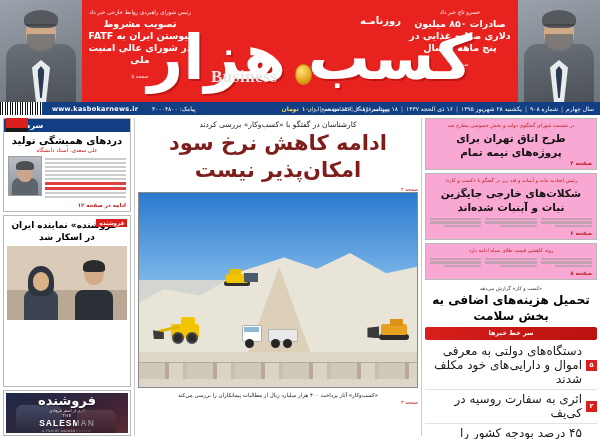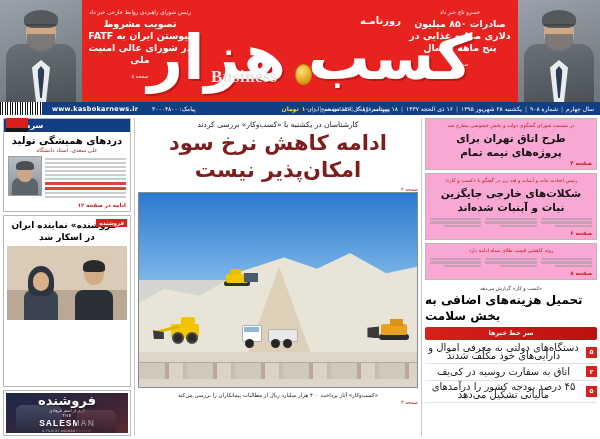--- a/index.html
+++ b/index.html
@@ -97,31 +97,31 @@
   .nb-kicker { font-size: 5px; color: #c0201c; text-align: center; line-height: 7px; }
   .nb-title { font-size: 10.5px; font-weight: bold; text-align: center; line-height: 14px; margin: 2px 0 1px; color:#111; }
   .nb-cols { display: flex; gap: 4px; direction: rtl; margin-top: 2px; }
   .nb-cols .c { flex: 1; }
   .nb-line { height: 2.2px; background: #9a9a9a; margin: 1.6px 0; opacity: .55; }
   .nb-line.s { width: 72%; }
   .nb-page { font-size: 5.5px; color: #c0201c; font-weight: bold; margin-top: 1px; }
 
   
   .list-kicker { font-size: 5px; text-align: center; color: #333; margin-top: 2px; }
-  .list-title { font-size: 12px; font-weight: bold; text-align: left; line-height: 16px; margin: 1px 0 3px; }
+  .list-title { font-size: 12px; font-weight: bold; text-align: center; line-height: 16px; margin: 1px 0 3px; }
   .list-banner {
     background: linear-gradient(90deg,#d81f1b,#b9120f); color: #fff; text-align: center;
     font-size: 6.5px; font-weight: bold; padding: 2.5px 0; border-radius: 2px; margin-bottom: 2px;
   }
   .hl-row { display: flex; align-items: center; gap: 4px; padding: 2.5px 0; border-bottom: 1px solid #e2e2e2; }
   .hl-num {
     background: #d81f1b; color: #fff; font-size: 6.5px; font-weight: bold;
     width: 11px; height: 11px; display: flex; align-items: center; justify-content: center; flex: 0 0 11px;
   }
-  .hl-text { font-size: 10px; line-height: 8px; text-align: center; flex: 1; color: #1a1a1a; }
+  .hl-text { font-size: 12px; line-height: 14px; text-align: right; flex: 1; color: #1a1a1a; }
 
   
   .kicker-c { font-size: 7.5px; text-align: center; color: #222; margin: 2px 0 1px; }
   .headline-c {
     font-size: 21px; font-weight: bold; text-align: center; line-height: 27px;
     color: #7f1d1d; letter-spacing: -.5px; margin-bottom: 2px;
   }
   .page-ref { font-size: 5px; color: #c0201c; text-align: right; padding-left: 2px; }
   .photo-main {
     position: relative; height: 196px; border: 1px solid #8a8a8a; overflow: hidden;
@@ -362,34 +362,34 @@
         <div class="list-kicker">«کسب و کار» گزارش می‌دهد</div>
         <div class="list-title">تحمیل هزینه‌های اضافی به بخش سلامت</div>
         <div class="list-banner">سر خط خبرها</div>
 
         <div class="hl-row">
           <span class="hl-num">۵</span>
           <span class="hl-text">دستگاه‌های دولتی به معرفی اموال و دارایی‌های خود مکلف شدند</span>
         </div>
         <div class="hl-row">
           <span class="hl-num">۲</span>
-          <span class="hl-text">اتاق به سفارت روسیه در کی‌یف</span>
+          <span class="hl-text">اثری به سفارت روسیه در کی‌یف</span>
         </div>
         <div class="hl-row">
           <span class="hl-num">۵</span>
           <span class="hl-text">۴۵ درصد بودجه کشور را درآمدهای مالیاتی تشکیل می‌دهد</span>
         </div>
 
       </div>
     </div>
 
     <div class="vert-sep"></div>
 
     <div class="col-center">
-      <div class="kicker-c">کارشناسان در یکشنبه با «کسب‌وکار» بررسی کردند</div>
+      <div class="kicker-c">کارشناسان در گفتگو با «کسب‌وکار» بررسی کردند</div>
       <div class="headline-c">ادامه کاهش نرخ سود امکان‌پذیر نیست</div>
       <div class="page-ref">صفحه ۴</div>
 
       <div class="photo-main">
         <div class="pm-sky"></div>
         <div class="pm-pile"></div>
         <div class="pm-pile2"></div>
         <div class="pm-ground"></div>
         <div class="pm-wall"></div>
 

